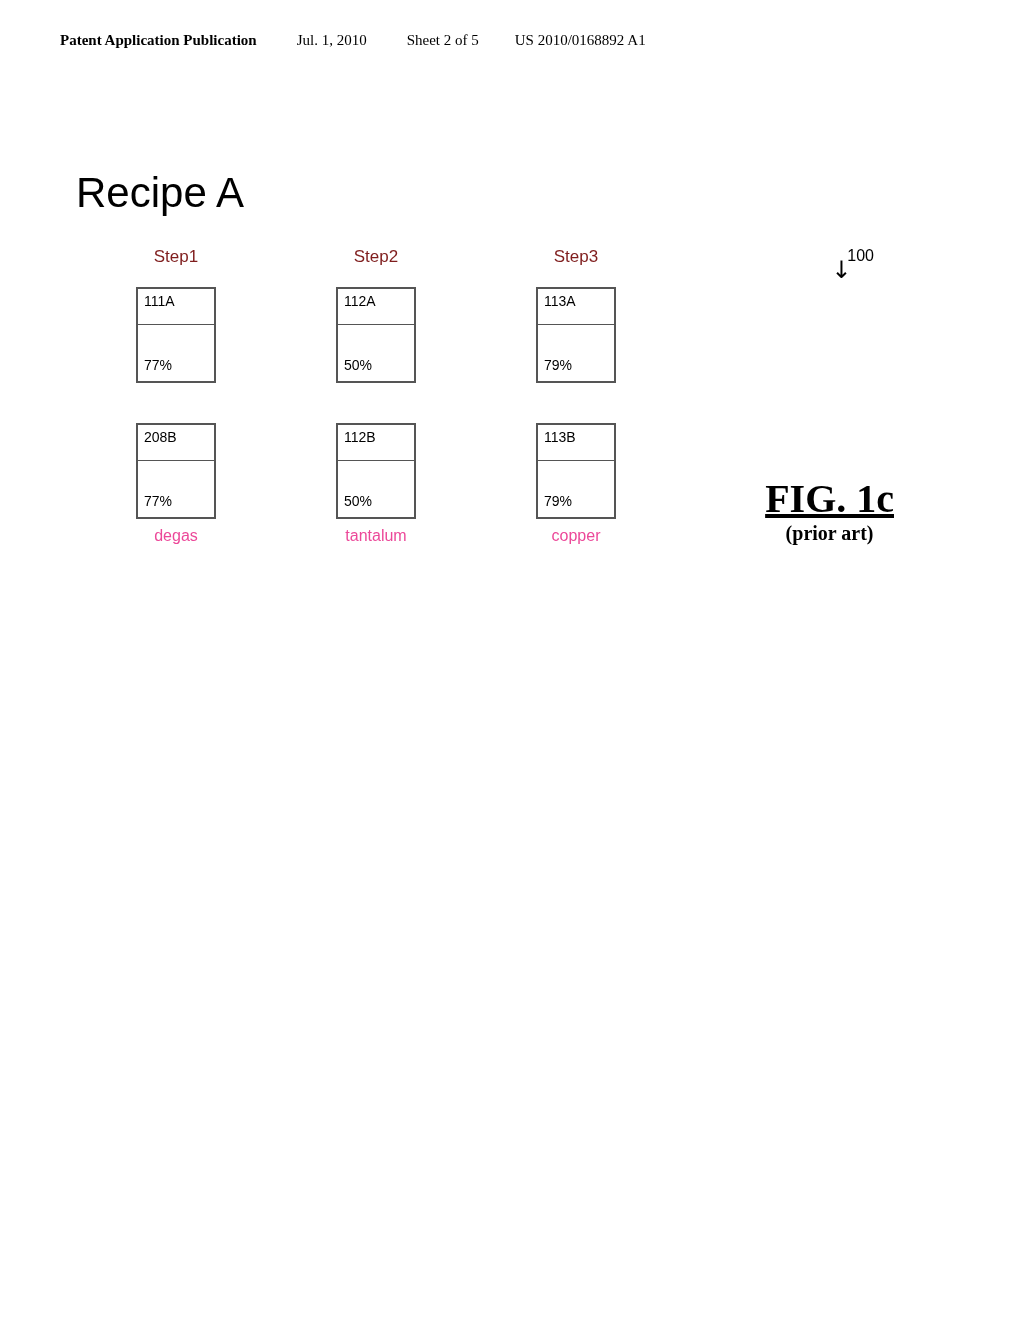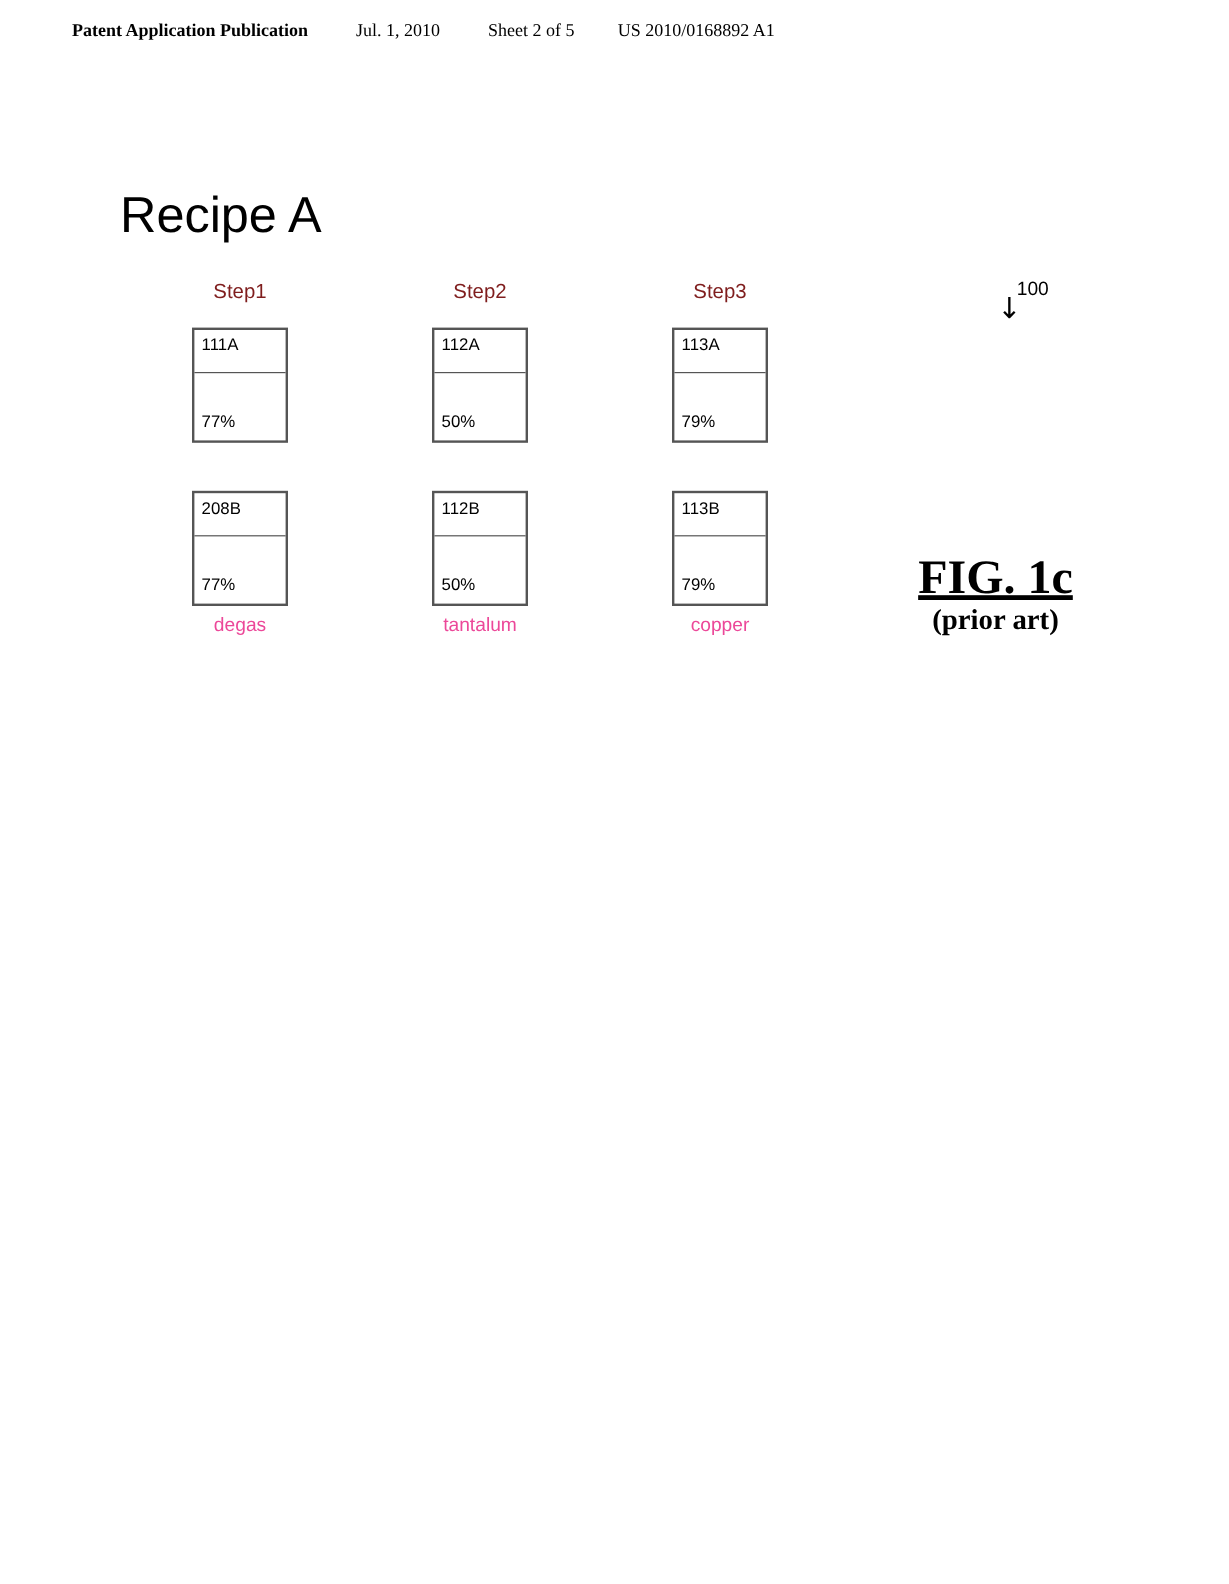--- a/index.html
+++ b/index.html
@@ -13,21 +13,21 @@
       height: 1320px;
       background: #ffffff;
       font-family: 'Times New Roman', Times, serif;
       position: relative;
       overflow: hidden;
     }
 
     .header {
       display: flex;
       align-items: baseline;
-      padding: 18px 60px 0 60px;
+      padding: 32px 60px 0 60px;
       border-bottom: none;
       gap: 0;
       text-align: right;
     }
 
     .header-publication {
       font-weight: bold;
       font-size: 15px;
       flex: 0 0 auto;
       margin-right: 40px;
@@ -44,21 +44,21 @@
       flex: 0 0 auto;
       margin-right: 36px;
     }
 
     .header-patent {
       font-size: 15px;
       flex: 0 0 auto;
     }
 
     .main-content {
-      padding: 120px 100px 60px 100px;
+      padding: 120px 100px 60px 76px;
       position: relative;
     }
 
     .recipe-title {
       font-size: 42px;
       font-weight: normal;
       font-family: Arial, Helvetica, sans-serif;
       margin-bottom: 30px;
       color: #000;
     }
@@ -152,21 +152,21 @@
     }
 
     .fig-label-main {
       font-size: 40px;
       font-weight: bold;
       display: block;
       text-decoration: underline;
     }
 
     .fig-label-sub {
-      font-size: 24px;
+      font-size: 20px;
       font-weight: bold;
       display: block;
       text-align: center;
     }
 
     .rows-container {
       position: relative;
     }
 
     .arrow-100 {

